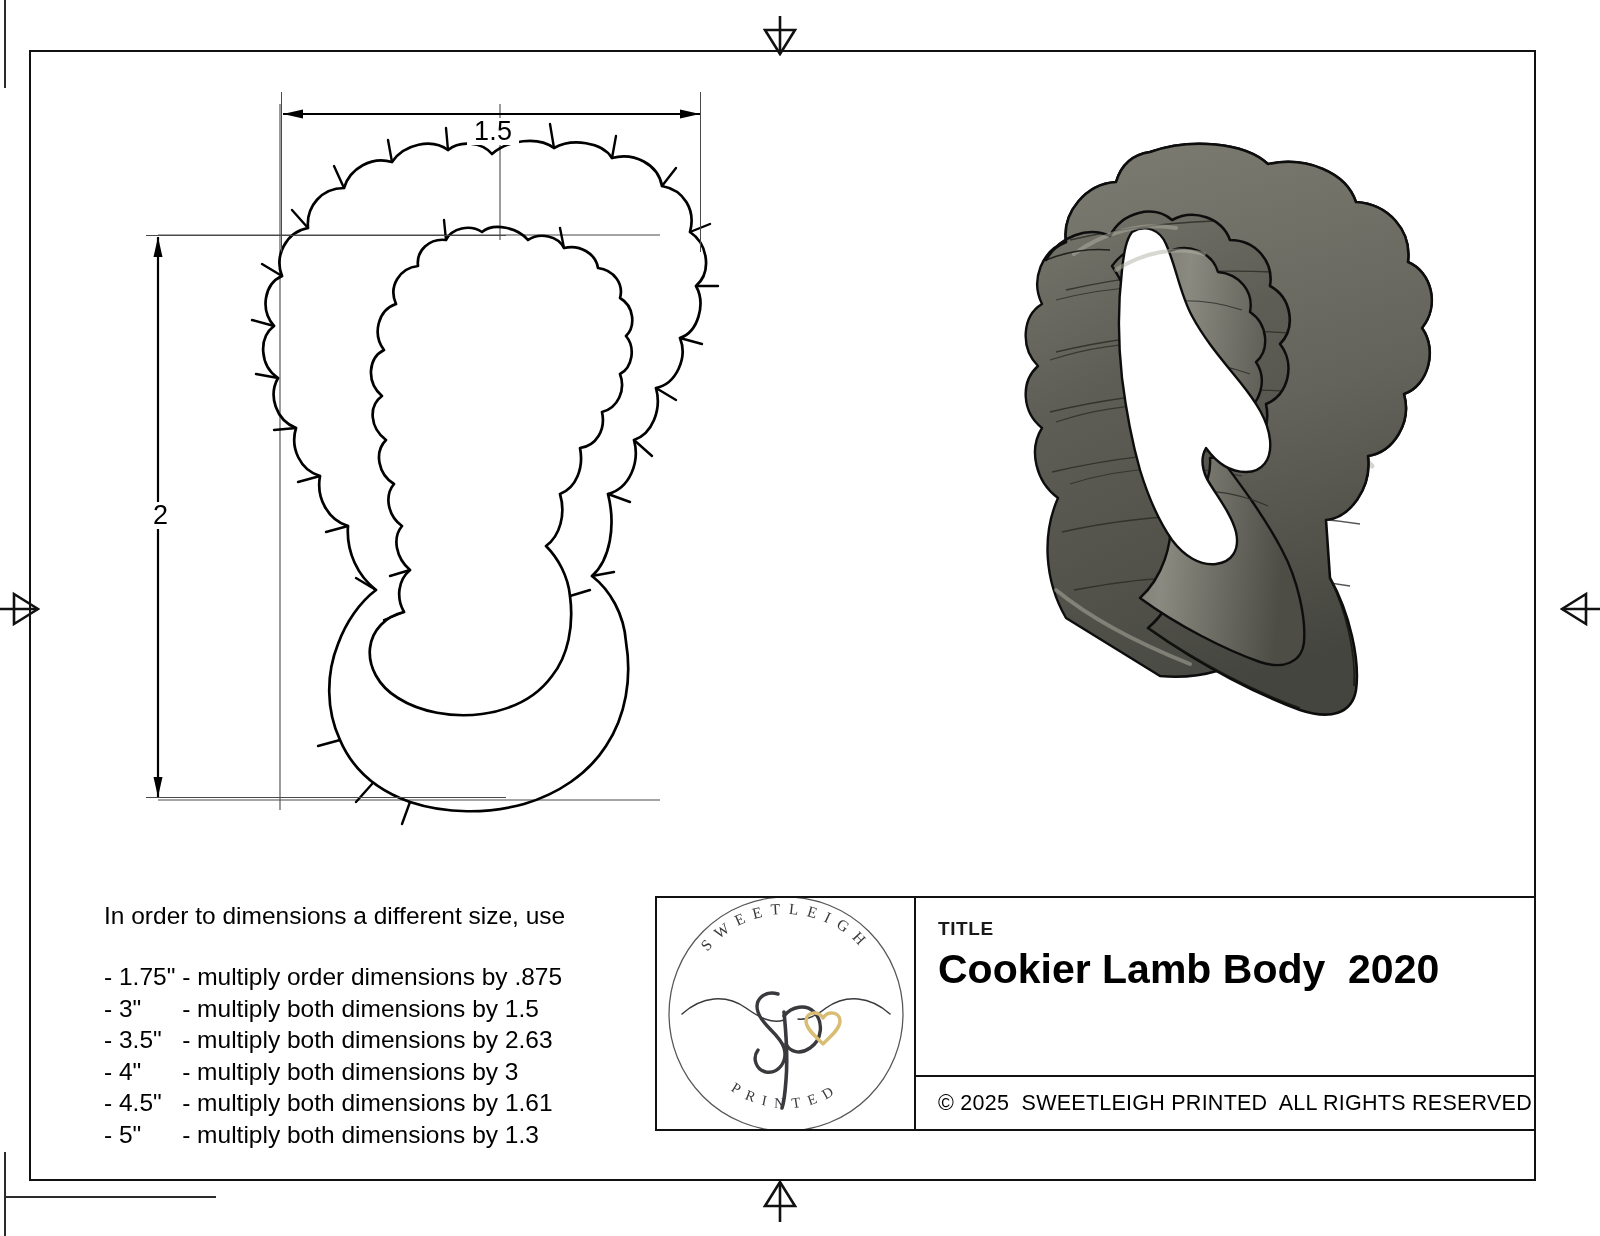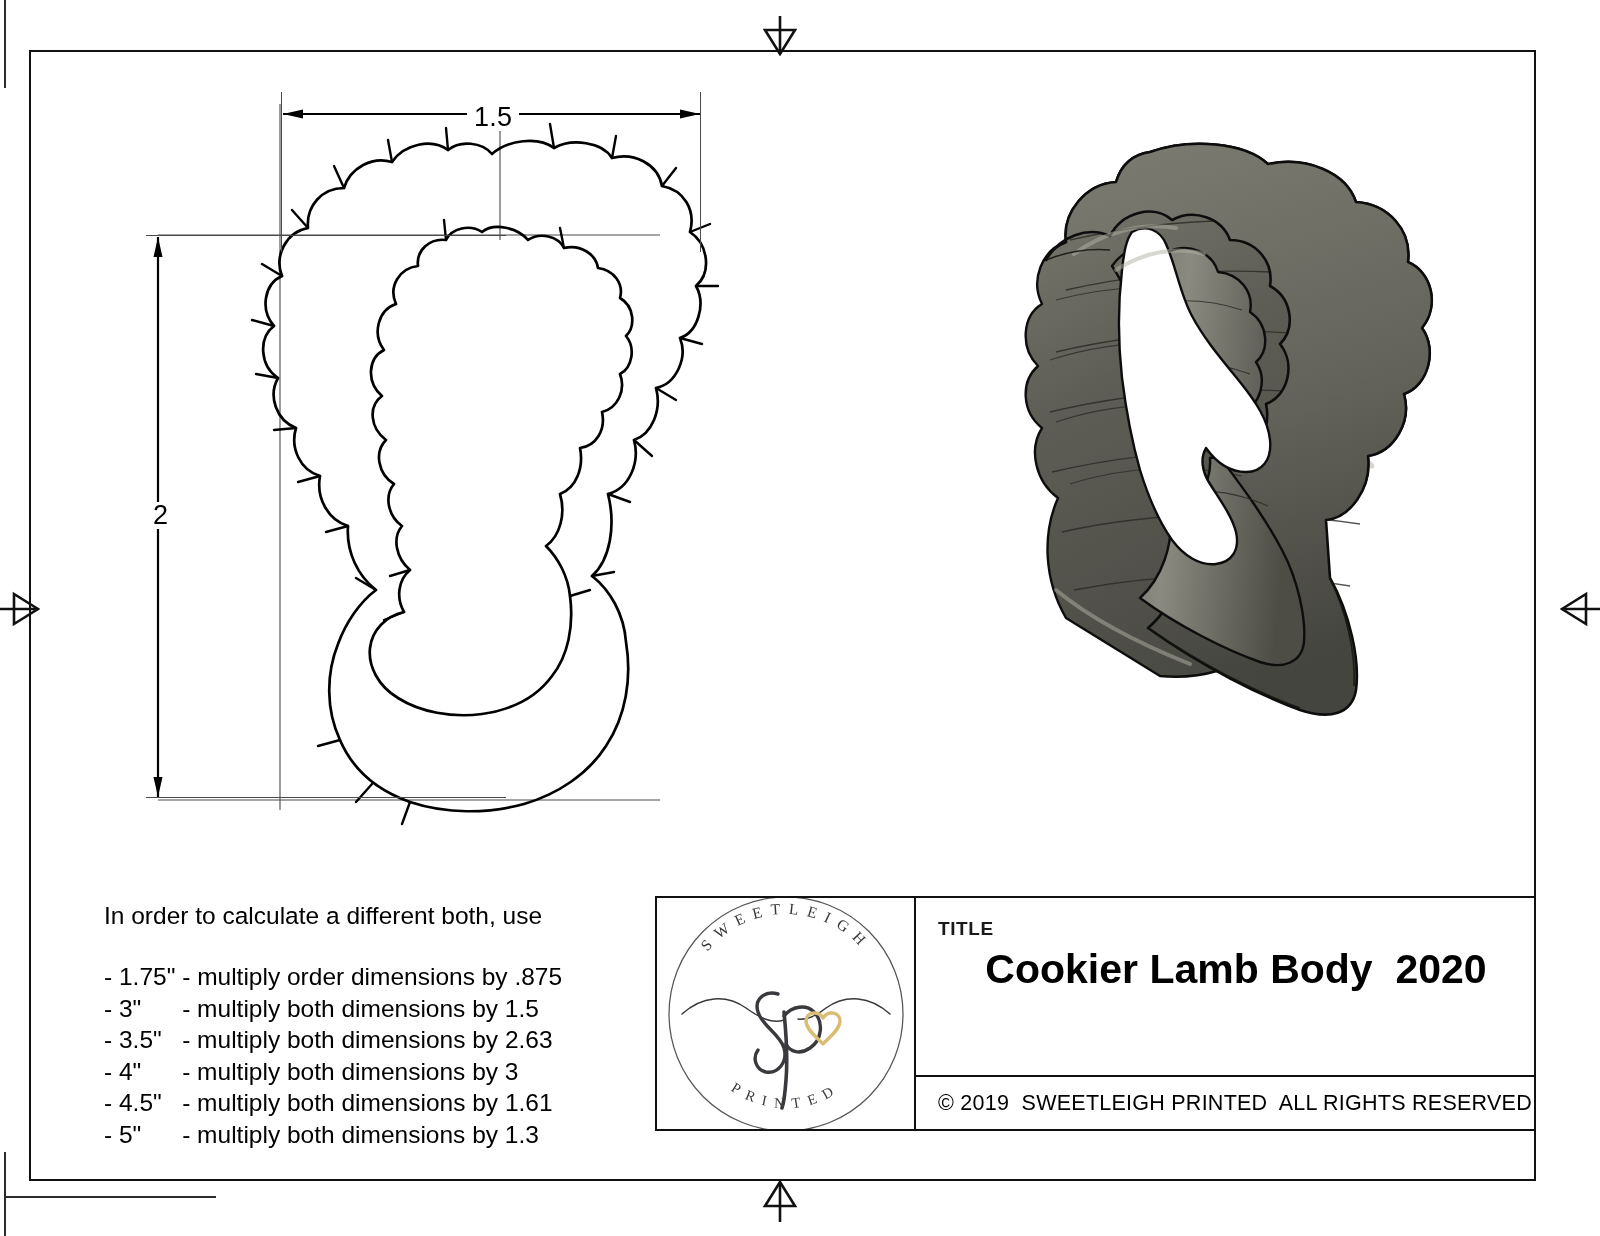--- a/index.html
+++ b/index.html
@@ -34,21 +34,21 @@
   .mrow{font-size:24.5px;line-height:31.5px;white-space:pre;}
 
   
   .tblock{position:absolute;left:655px;top:896px;width:881px;height:235px;
      border:2.2px solid #111;box-sizing:border-box;display:flex;background:#fff;}
   .tb-logo{width:259px;border-right:2.2px solid #111;box-sizing:border-box;
      position:relative;overflow:hidden;}
   .tb-right{flex:1;display:flex;flex-direction:column;}
   .tb-title{flex:1;position:relative;padding:21px 0 0 22px;box-sizing:border-box;font-weight:bold;}
   .tb-label{font-size:19px;letter-spacing:.6px;color:#1a1a1a;line-height:1;}
-  .tb-name{font-size:41px;line-height:1.05;margin-top:10px;color:#000;white-space:pre;text-align:center;}
+  .tb-name{font-size:41px;line-height:1.05;margin-top:10px;color:#000;white-space:pre;}
   .tb-copy{height:54px;border-top:2.2px solid #111;box-sizing:border-box;
      display:flex;align-items:center;padding-left:22px;
      font-size:21.5px;letter-spacing:.25px;color:#000;white-space:pre;}
 
   
   .logo-wrap{position:absolute;left:50%;top:50%;transform:translate(-50%,-50%);
      width:252px;height:252px;}
   .logo-wrap svg{display:block;}
 </style>
 </head>
@@ -193,21 +193,21 @@
   </div>
 
   <div>
     <div class="ext" style="left:281px;top:92px;width:1.4px;height:160px;"></div>
     <div class="ext" style="left:700px;top:92px;width:1.4px;height:160px;"></div>
     <svg style="position:absolute;left:281px;top:103px;" width="421" height="22">
       <line x1="2" y1="11" x2="419" y2="11" stroke="#000" stroke-width="2.2"></line>
       <polygon points="2,11 22,6.5 22,15.5" fill="#000"></polygon>
       <polygon points="419,11 399,6.5 399,15.5" fill="#000"></polygon>
     </svg>
-    <div class="dimtext" style="left:467px;top:104px;">1.5</div>
+    <div class="dimtext" style="left:467px;top:118px;">1.5</div>
   </div>
 
   <div>
     <div class="ext" style="left:146px;top:235px;width:360px;height:1.4px;"></div>
     <div class="ext" style="left:146px;top:797px;width:360px;height:1.4px;"></div>
     <svg style="position:absolute;left:147px;top:235px;" width="22" height="564">
       <line x1="11" y1="2" x2="11" y2="562" stroke="#000" stroke-width="2.2"></line>
       <polygon points="11,2 6.5,22 15.5,22" fill="#000"></polygon>
       <polygon points="11,562 6.5,542 15.5,542" fill="#000"></polygon>
     </svg>
@@ -360,21 +360,21 @@
       <g stroke="#14140f" stroke-width="1.6" opacity="0.85" fill="none">
         <path d="M186,140 C 206,132 228,128 250,130"></path>
         <path d="M288,508 C 340,544 396,572 440,588"></path>
         <path d="M470,458 C 486,492 496,532 494,566"></path>
       </g>
     </svg>
   </div>
 
   <div class="notes">
     <div class="intro">
-      <div>In order to calculate a different both, use</div>
+      <div>In order to dimensions a different size, use</div>
     </div>
     <div>
       <div class="mrow"><span>- 1.75"</span><span> </span><span>- multiply order dimensions by .875</span></div>
       <div class="mrow"><span>- 3"</span><span>      </span><span>- multiply both dimensions by 1.5</span></div>
       <div class="mrow"><span>- 3.5"</span><span>   </span><span>- multiply both dimensions by 2.63</span></div>
       <div class="mrow"><span>- 4"</span><span>      </span><span>- multiply both dimensions by 3</span></div>
       <div class="mrow"><span>- 4.5"</span><span>   </span><span>- multiply both dimensions by 1.61</span></div>
       <div class="mrow"><span>- 5"</span><span>      </span><span>- multiply both dimensions by 1.3</span></div>
     </div>
   </div>
@@ -416,18 +416,18 @@
                    C 168,150 180,142 180,133 C 180,124 168,122 163,130 Z"></path>
         </svg>
       </div>
     </div>
 
     <div class="tb-right">
       <div class="tb-title">
         <div class="tb-label">TITLE</div>
         <div class="tb-name">Cookier Lamb Body  2020</div>
       </div>
-      <div class="tb-copy">© 2019  SWEETLEIGH PRINTED  ALL RIGHTS RESERVED</div>
+      <div class="tb-copy">© 2025  SWEETLEIGH PRINTED  ALL RIGHTS RESERVED</div>
     </div>
 
   </div>
 
 </div>
 
 </body></html>

